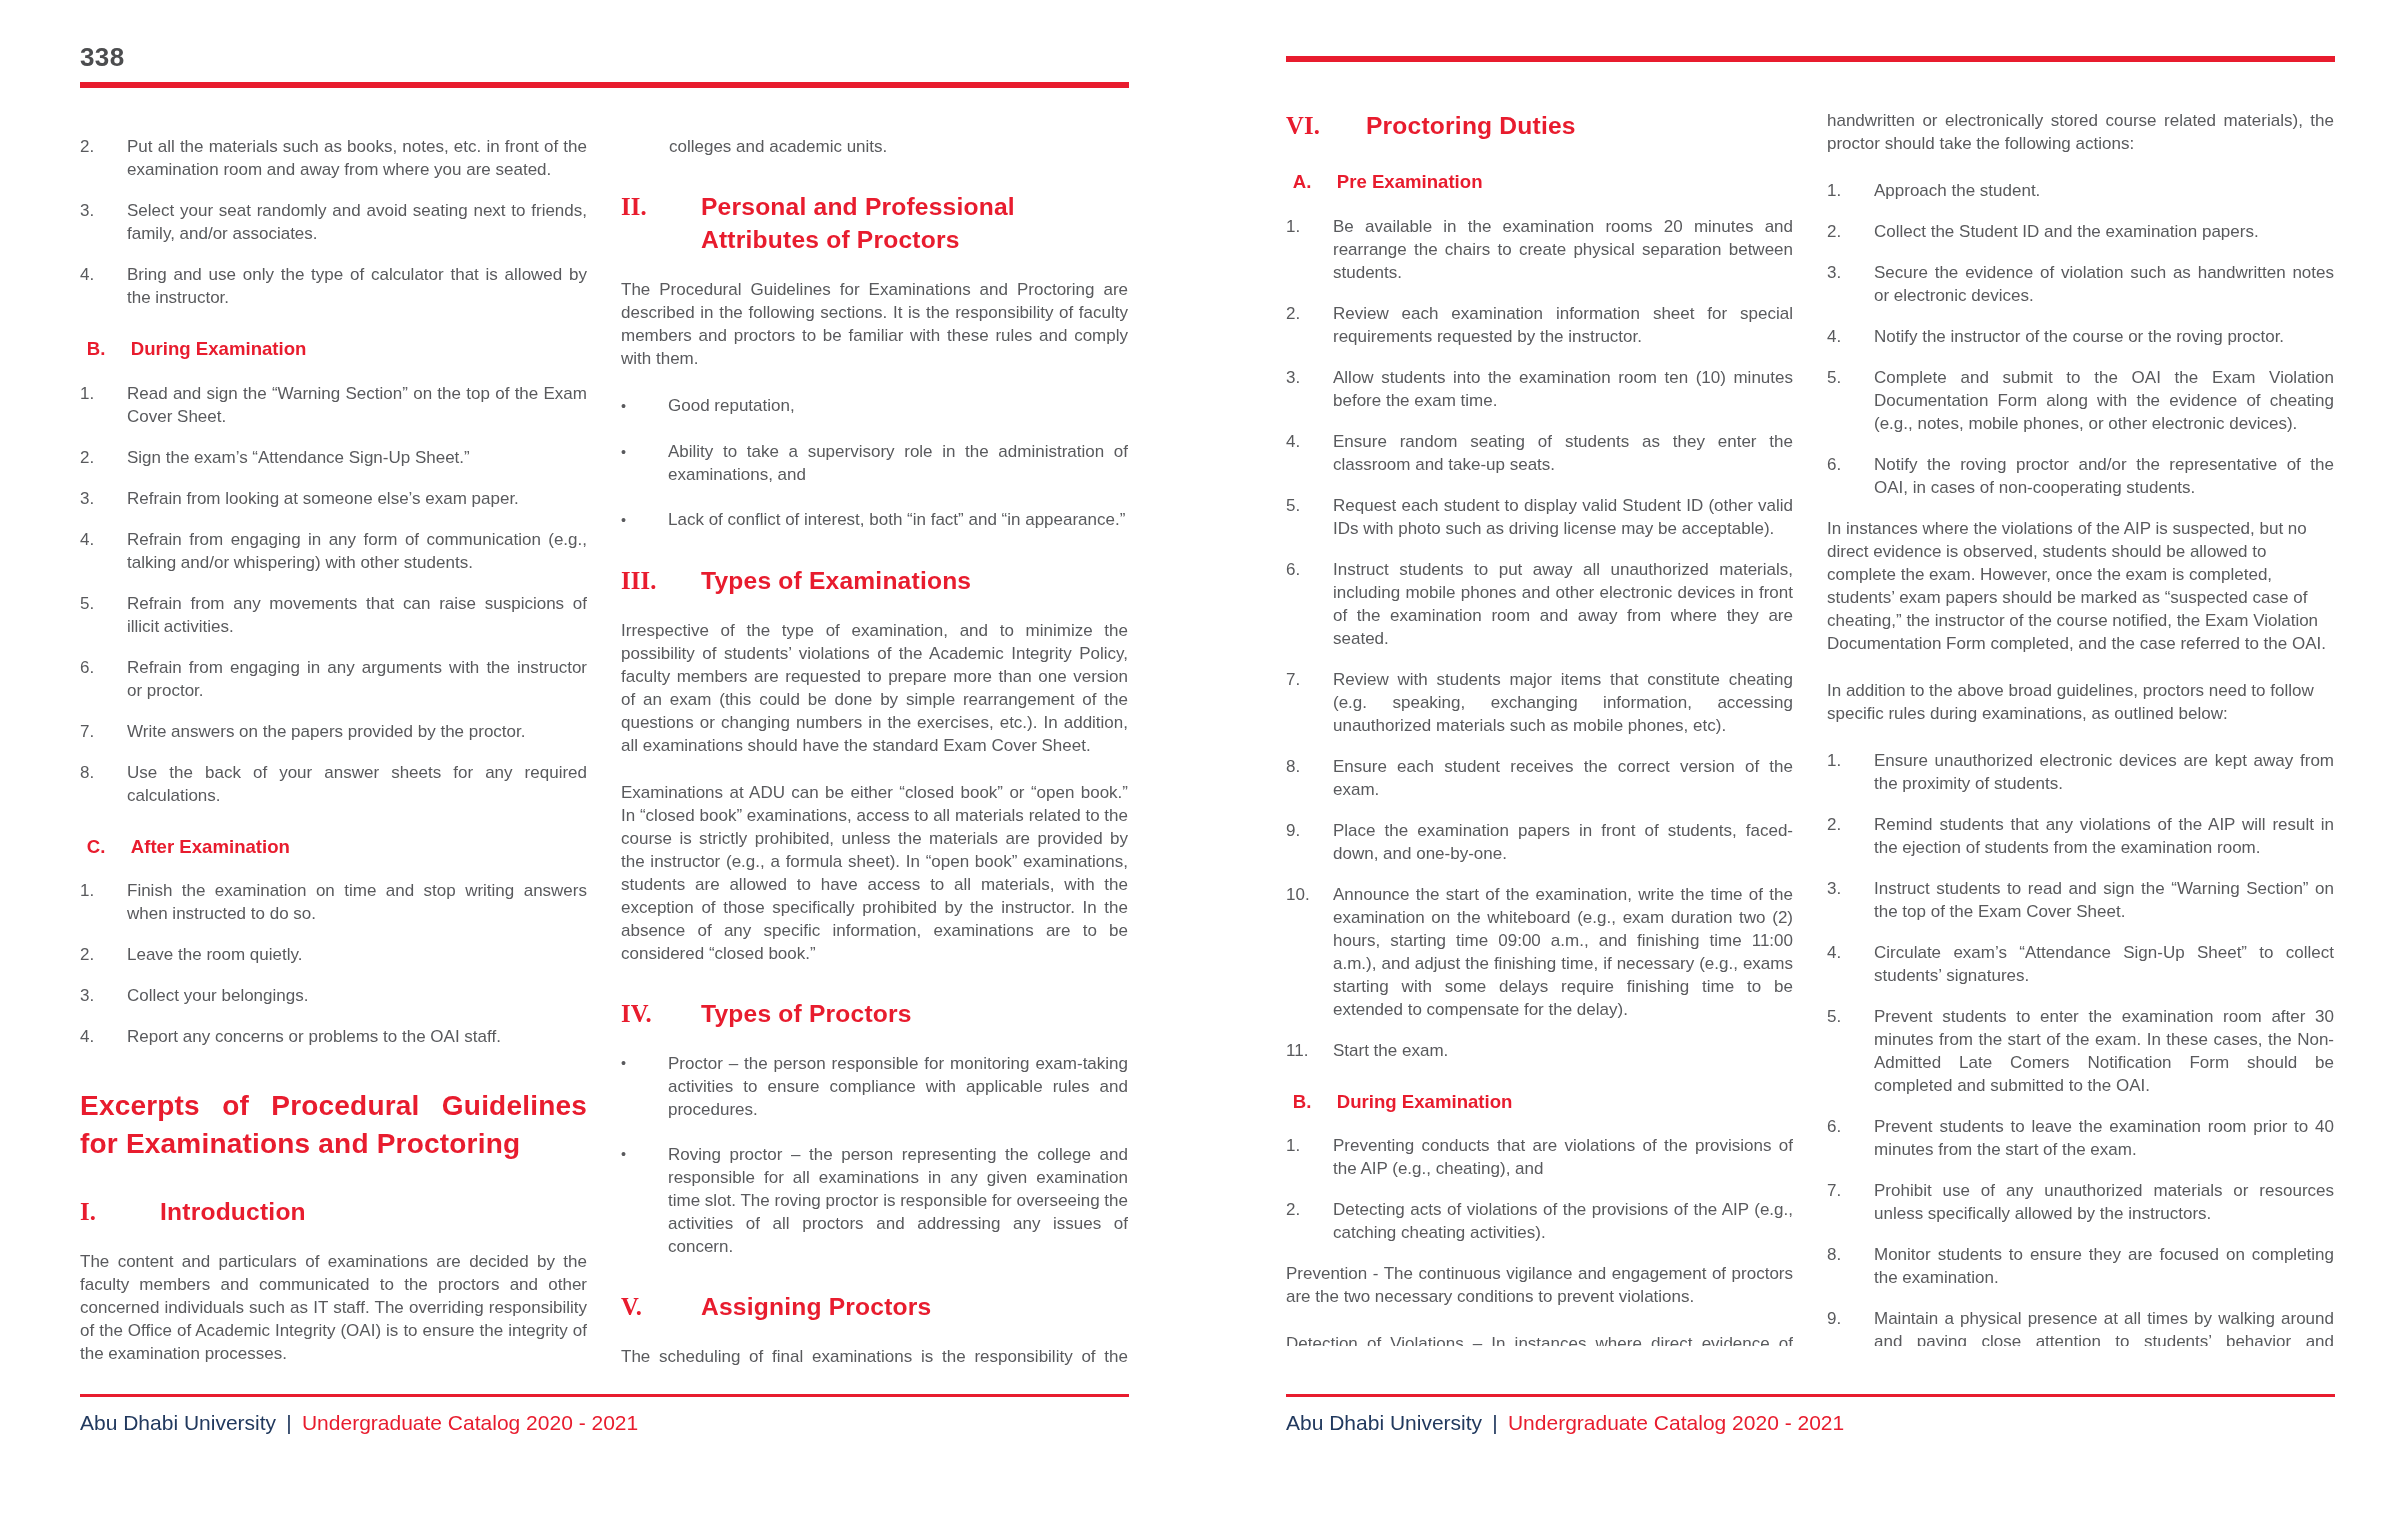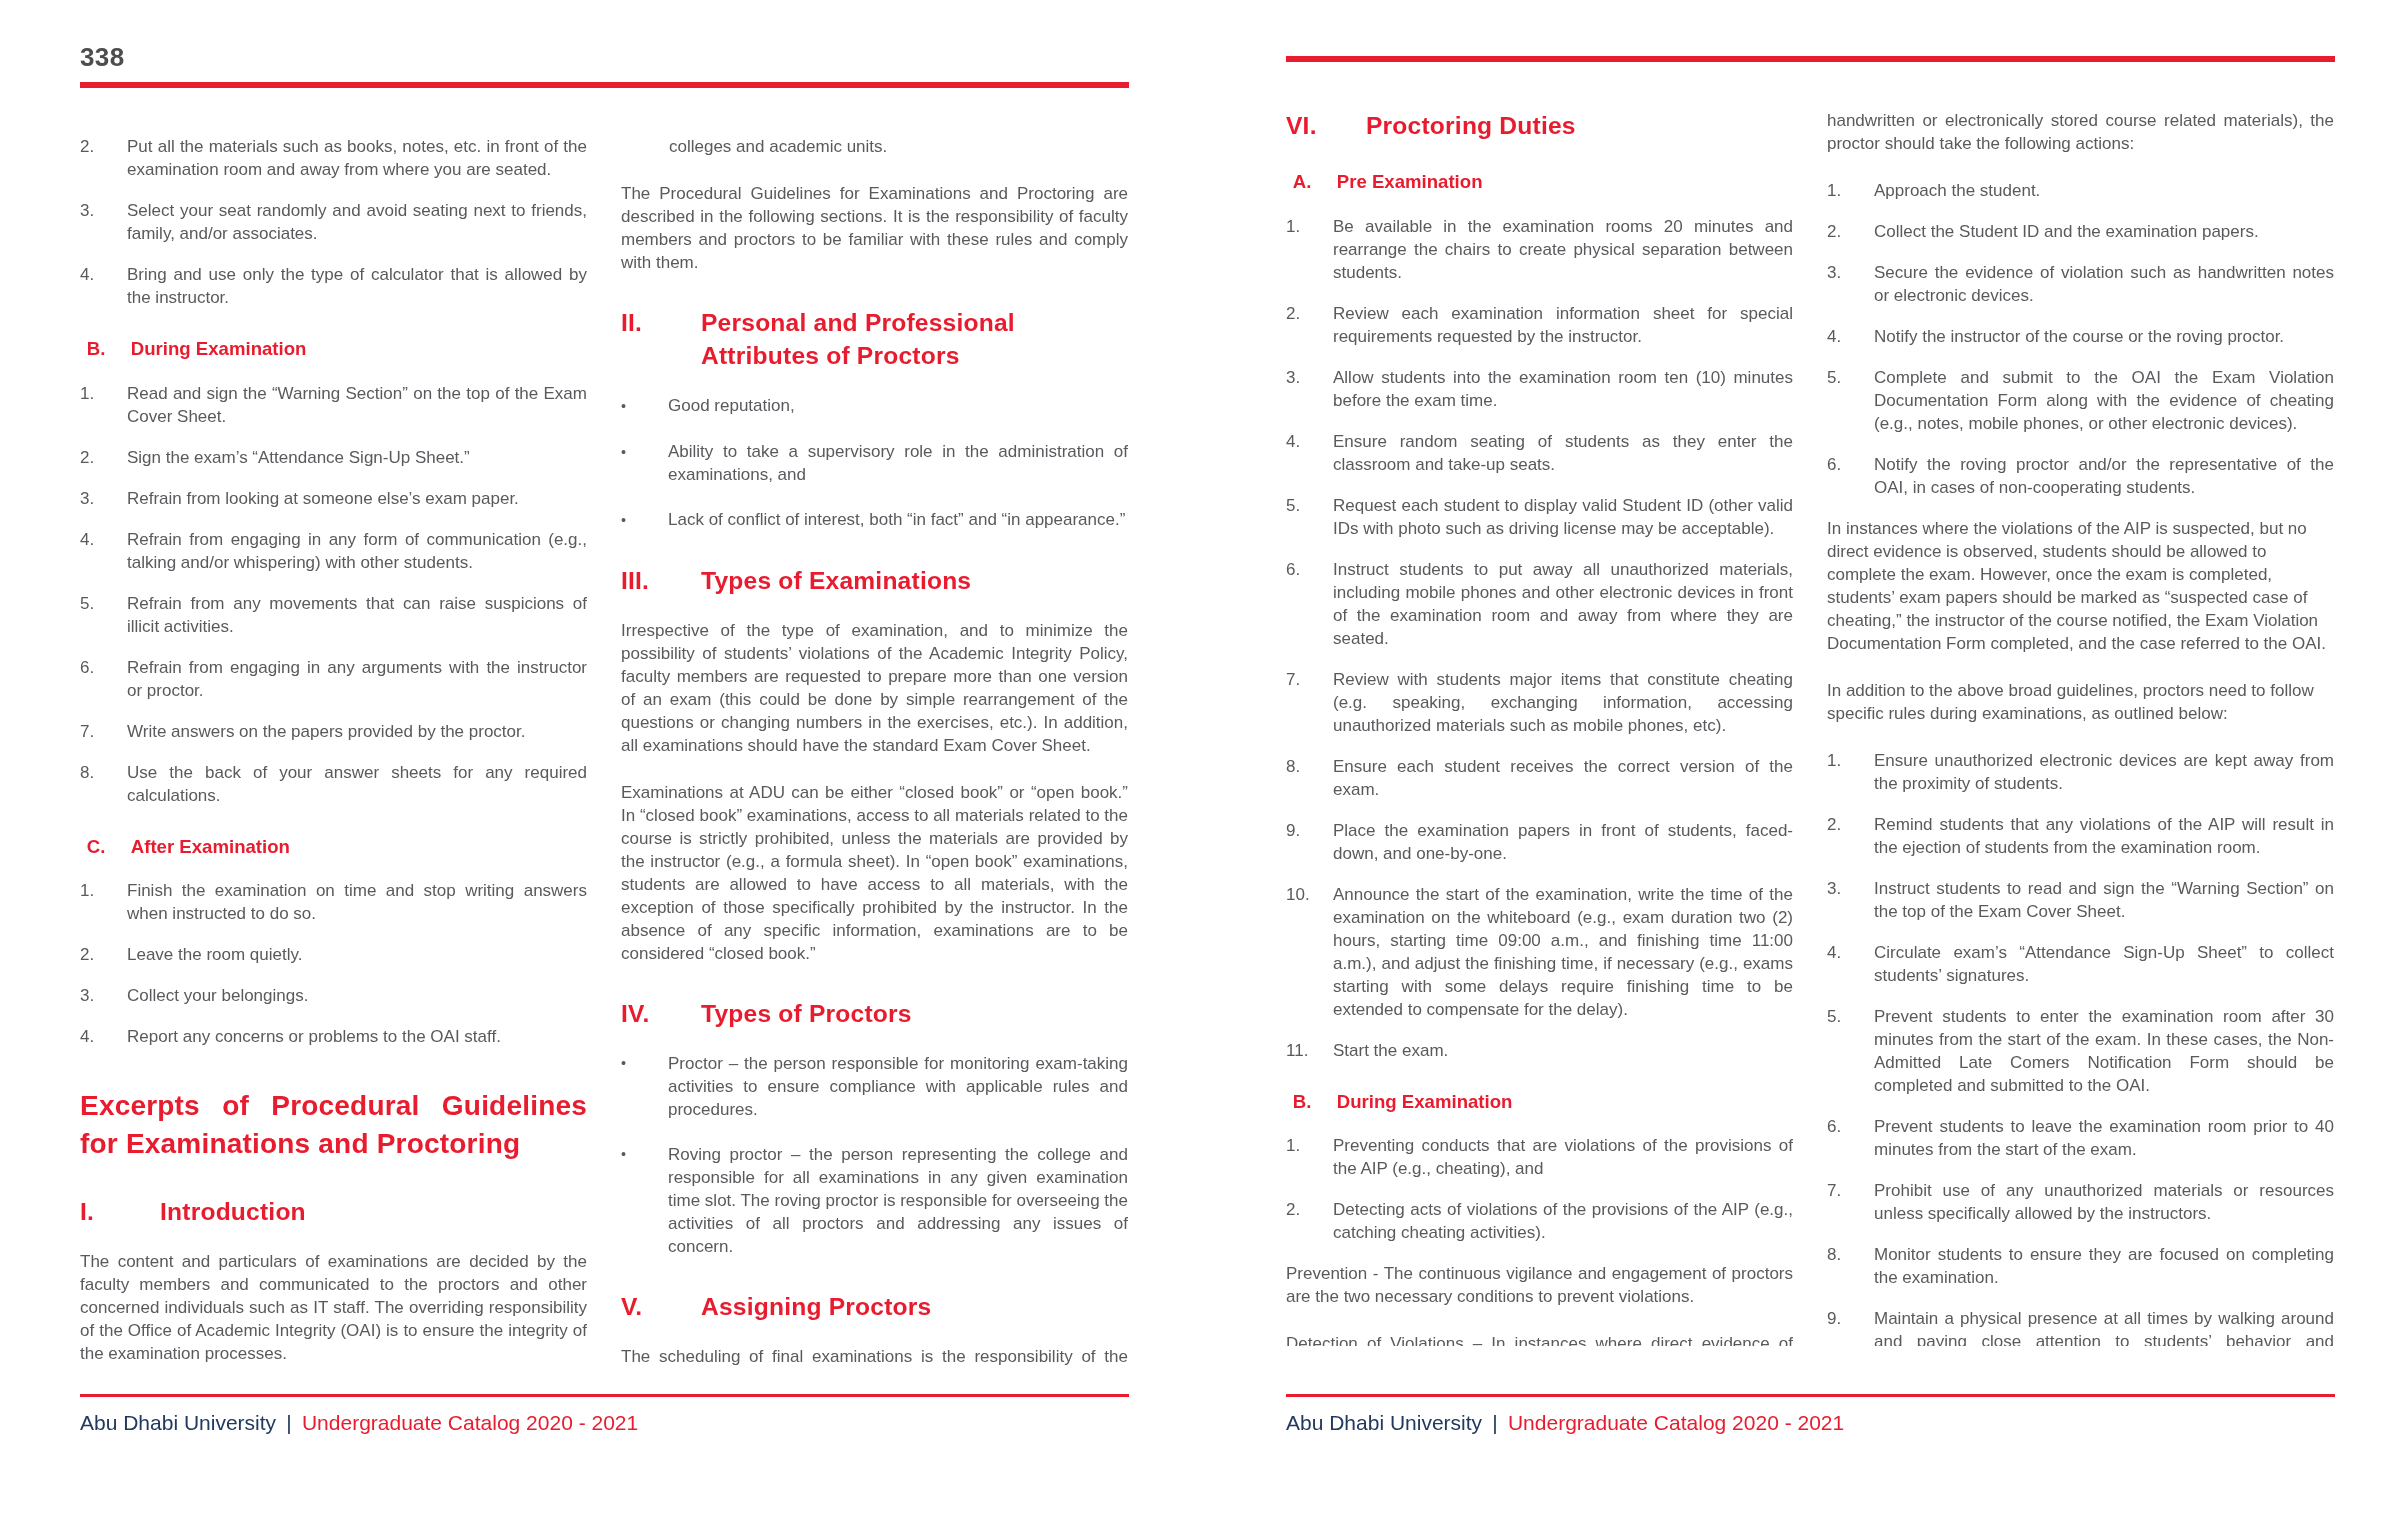--- a/index.html
+++ b/index.html
@@ -39,21 +39,21 @@
   .bullet .btext{flex:1;}
 
   .h1{
     color:var(--red);font-weight:700;font-size:28px;line-height:38px;
     margin:39px 0 27px 0;text-align:justify;letter-spacing:0.2px;
   }
   .hroman{
     display:flex;color:var(--red);font-weight:700;font-size:24.6px;line-height:33px;
     margin:32px 0 22px 0;text-align:left;letter-spacing:0.2px;
   }
-  .hroman .marker{flex:0 0 80px;}
+  .hroman .marker{flex:0 0 80px;font-family:Liberation Serif, serif;}
   .hroman .btext{flex:1;}
   .hletter{
     display:flex;color:var(--red);font-weight:700;font-size:18.6px;line-height:25.4px;
     margin:27px 0 20.3px 0;text-align:left;padding-left:6.8px;
   }
   .hletter .marker{flex:0 0 44px;}
   .hletter .btext{flex:1;}
   .col > .block:first-child{margin-top:0;}
 
   .pagefoot{position:absolute;left:0;right:0;top:1394px;}
@@ -145,25 +145,25 @@
           </div>
           <div class="block h1">Excerpts of Procedural Guidelines for Examinations and Proctoring</div>
           <div class="block hroman">
             <span class="marker">I.</span>
             <span class="btext">Introduction</span>
           </div>
           <div class="block para">The content and particulars of examinations are decided by the faculty members and communicated to the proctors and other concerned individuals such as IT staff. The overriding responsibility of the Office of Academic Integrity (OAI) is to ensure the integrity of the examination processes.</div>
         </div>
       <div class="col">
           <div class="block para" style="text-align: left; margin-left: 48px;">colleges and academic units.</div>
-          <div class="block para">The Procedural Guidelines for Examinations and Proctoring are described in the following sections. It is the responsibility of faculty members and proctors to be familiar with these rules and comply with them.</div>
           <div class="block hroman">
             <span class="marker">II.</span>
             <span class="btext">Personal and Professional Attributes of Proctors</span>
           </div>
+          <div class="block para">The Procedural Guidelines for Examinations and Proctoring are described in the following sections. It is the responsibility of faculty members and proctors to be familiar with these rules and comply with them.</div>
           <div class="block bullet">
             <span class="marker">•</span>
             <span class="btext">Good reputation,</span>
           </div>
           <div class="block bullet">
             <span class="marker">•</span>
             <span class="btext">Ability to take a supervisory role in the administration of examinations, and</span>
           </div>
           <div class="block bullet">
             <span class="marker">•</span>

